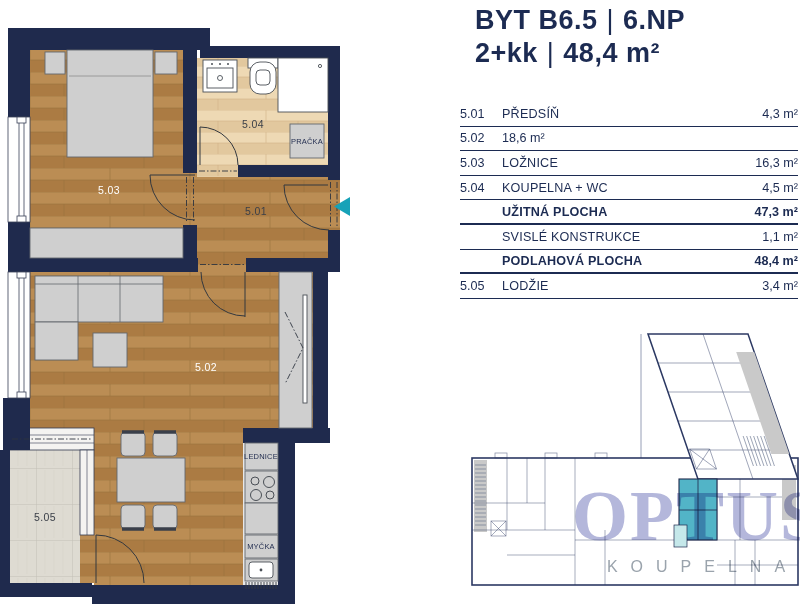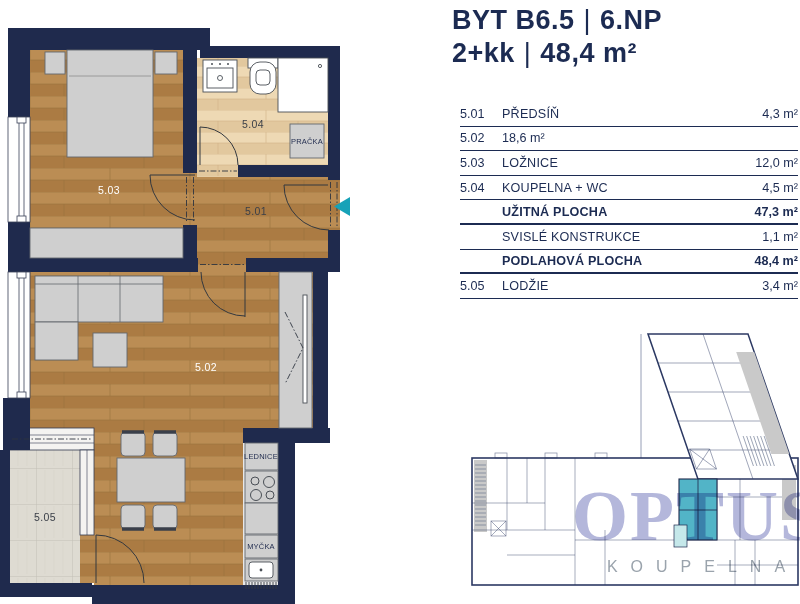--- a/index.html
+++ b/index.html
@@ -20,21 +20,21 @@
   .lbl-white{fill:#ffffff;}
   .lbl-dark{fill:#3a3f48;}
   .flbl{font-size:7.5px;fill:#1f2a4d;letter-spacing:.2px;}
 
   
   .kl{stroke:#2c3963;stroke-width:1.6;fill:#fff;}
   .kli{stroke:#2c3963;stroke-width:.7;opacity:.6;fill:none;}
   .kg{fill:#c9c9c9;stroke:none;}
   .kh{stroke:#4a5878;stroke-width:.5;fill:none;}
 
-  .title-block{position:absolute;left:452px;top:4px;color:#1c2b52;
+  .title-block{position:absolute;left:475px;top:4px;color:#1c2b52;
                font-weight:bold;font-size:27px;letter-spacing:.5px;line-height:33px;white-space:nowrap;}
   .title-sep{font-weight:400;margin:0 9px;}
 
   .area-table{position:absolute;left:460px;top:102px;width:338px;color:#1c2b52;font-size:12.6px;}
   .tr{display:flex;align-items:center;height:24.6px;border-bottom:1.2px solid #1c2b52;box-sizing:border-box;}
   .tr .code{width:42px;flex:none;}
   .tr .nm{flex:1;letter-spacing:.2px;}
   .tr .val{flex:none;text-align:center;white-space:nowrap;}
   .tr.bold{font-weight:bold;border-bottom-width:2px;}
 
@@ -250,21 +250,21 @@
         <span class="nm">PŘEDSÍŇ</span>
         <span class="val">4,3 m²</span>
       </div>
     <div class="tr">
         <span class="code">5.02</span>
         <span class="val">18,6 m²</span>
       </div>
     <div class="tr">
         <span class="code">5.03</span>
         <span class="nm">LOŽNICE</span>
-        <span class="val">12,0 m²</span>
+        <span class="val">16,3 m²</span>
       </div>
     <div class="tr">
         <span class="code">5.04</span>
         <span class="nm">KOUPELNA + WC</span>
         <span class="val">4,5 m²</span>
       </div>
     <div class="tr bold">
         <span class="code"></span>
         <span class="nm">UŽITNÁ PLOCHA</span>
         <span class="val">47,3 m²</span>

